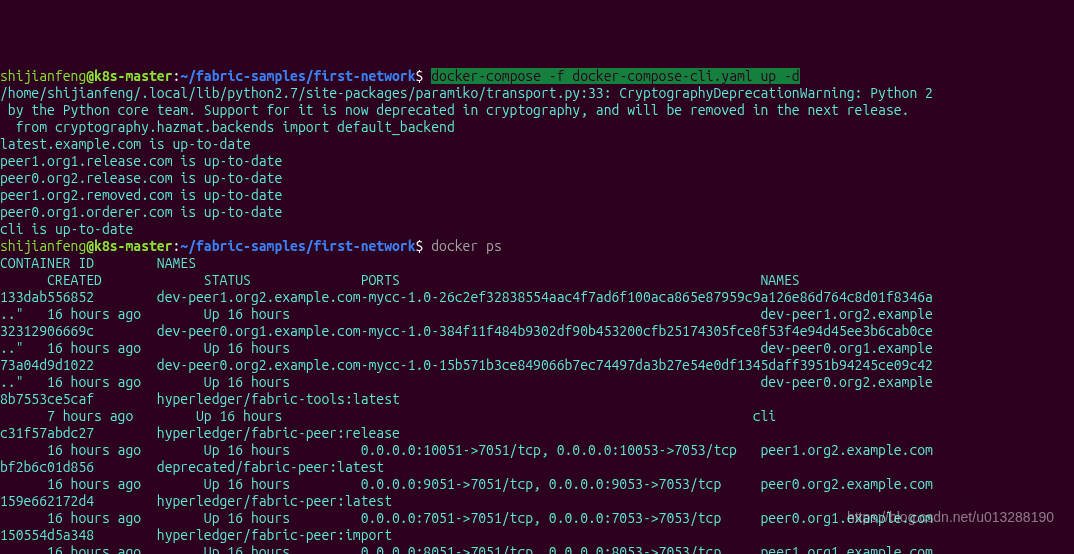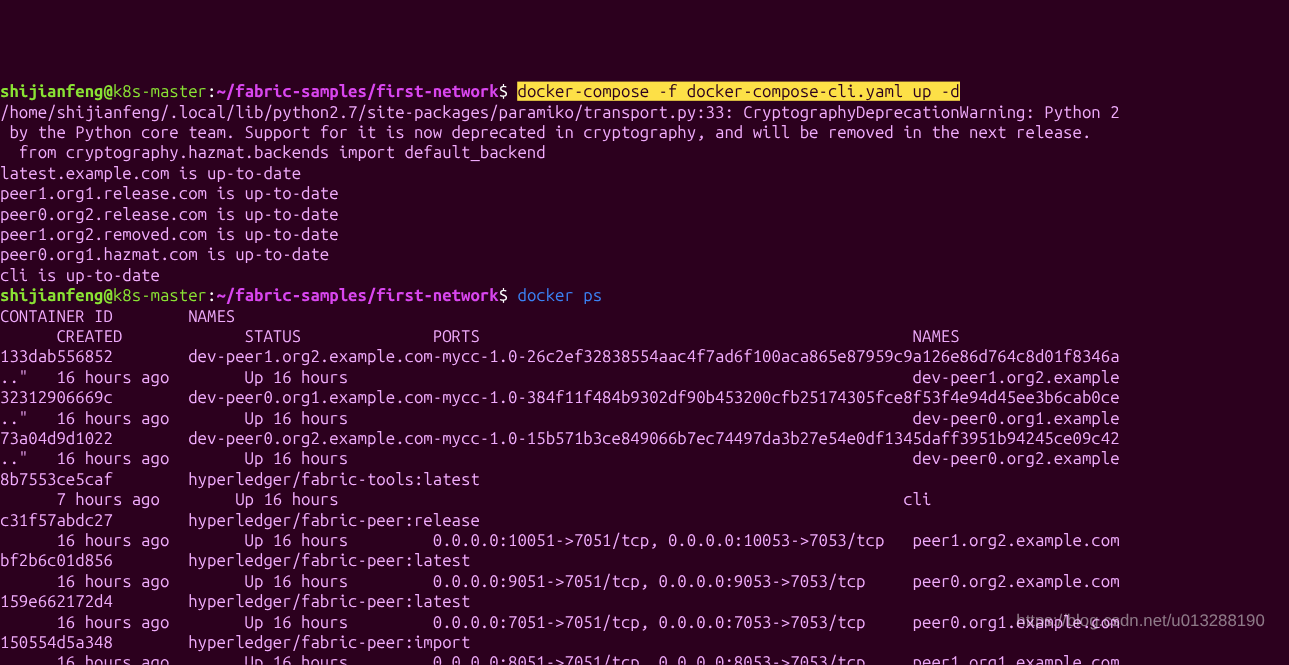--- a/index.html
+++ b/index.html
@@ -8,60 +8,60 @@
     font-family:"Ubuntu Mono","DejaVu Sans Mono",Consolas,monospace;
     font-size:14px;
     line-height:17px;
     color:#eee;
     width:1074px;
     height:554px;
     overflow:hidden;
     white-space:pre;
   }
   .pr{display:inline}
-  .user{color:#8ae234;font-weight:bold}
-  .host{color:#8ae234;font-weight:normal}
+  .user{color:#8ae234;font-weight:normal}
+  .host{color:#8ae234;font-weight:bold}
   .at{color:#8ae234;font-weight:bold}
   .colon{color:#fff}
-  .path{color:#d946ef;font-weight:bold}
+  .path{color:#3b82f6;font-weight:bold}
   .dollar{color:#fff}
-  .cmd{color:#3b82f6}
-  .out{color:#f0abfc}
-  .hl{background:#fde047;color:#2c001e}
+  .cmd{color:#a3a3a3}
+  .out{color:#5eead4}
+  .hl{background:#15803d;color:#2c001e}
   .wm{position:absolute;right:20px;bottom:28px;color:#ddd;opacity:.55;font-family:sans-serif;font-size:14px;pointer-events:none}
 </style>
 </head>
 <body>
 
 
 
 <div><span class="pr"><span class="user">shijianfeng</span><span class="at">@</span><span class="host">k8s-master</span><span class="colon">:</span><span class="path">~/fabric-samples/first-network</span><span class="dollar">$</span></span><span class="cmd"> </span><span class="hl">docker-compose -f docker-compose-cli.yaml up -d</span>
 <span class="out">/home/shijianfeng/.local/lib/python2.7/site-packages/paramiko/transport.py:33: CryptographyDeprecationWarning: Python 2</span>
 <span class="out"> by the Python core team. Support for it is now deprecated in cryptography, and will be removed in the next release.</span>
 <span class="out">  from cryptography.hazmat.backends import default_backend</span>
 <span class="out">latest.example.com is up-to-date</span>
 <span class="out">peer1.org1.release.com is up-to-date</span>
 <span class="out">peer0.org2.release.com is up-to-date</span>
 <span class="out">peer1.org2.removed.com is up-to-date</span>
-<span class="out">peer0.org1.hazmat.com is up-to-date</span>
+<span class="out">peer0.org1.orderer.com is up-to-date</span>
 <span class="out">cli is up-to-date</span>
 <span class="pr"><span class="user">shijianfeng</span><span class="at">@</span><span class="host">k8s-master</span><span class="colon">:</span><span class="path">~/fabric-samples/first-network</span><span class="dollar">$</span></span><span class="cmd"> </span><span class="cmd">docker ps</span>
 <span class="out">CONTAINER ID        NAMES                                                                                                             </span>
 <span class="out">      CREATED             STATUS              PORTS                                              NAMES</span>
 <span class="out">133dab556852        dev-peer1.org2.example.com-mycc-1.0-26c2ef32838554aac4f7ad6f100aca865e87959c9a126e86d764c8d01f8346a</span>
 <span class="out">.."   16 hours ago        Up 16 hours                                                            dev-peer1.org2.example</span>
 <span class="out">32312906669c        dev-peer0.org1.example.com-mycc-1.0-384f11f484b9302df90b453200cfb25174305fce8f53f4e94d45ee3b6cab0ce</span>
 <span class="out">.."   16 hours ago        Up 16 hours                                                            dev-peer0.org1.example</span>
 <span class="out">73a04d9d1022        dev-peer0.org2.example.com-mycc-1.0-15b571b3ce849066b7ec74497da3b27e54e0df1345daff3951b94245ce09c42</span>
 <span class="out">.."   16 hours ago        Up 16 hours                                                            dev-peer0.org2.example</span>
 <span class="out">8b7553ce5caf        hyperledger/fabric-tools:latest                                                                   </span>
 <span class="out">      7 hours ago        Up 16 hours                                                            cli</span>
 <span class="out">c31f57abdc27        hyperledger/fabric-peer:release                                                                    </span>
 <span class="out">      16 hours ago        Up 16 hours         0.0.0.0:10051-&gt;7051/tcp, 0.0.0.0:10053-&gt;7053/tcp   peer1.org2.example.com</span>
-<span class="out">bf2b6c01d856        hyperledger/fabric-peer:latest                                                                    </span>
+<span class="out">bf2b6c01d856        deprecated/fabric-peer:latest                                                                    </span>
 <span class="out">      16 hours ago        Up 16 hours         0.0.0.0:9051-&gt;7051/tcp, 0.0.0.0:9053-&gt;7053/tcp     peer0.org2.example.com</span>
 <span class="out">159e662172d4        hyperledger/fabric-peer:latest                                                                    </span>
 <span class="out">      16 hours ago        Up 16 hours         0.0.0.0:7051-&gt;7051/tcp, 0.0.0.0:7053-&gt;7053/tcp     peer0.org1.example.com</span>
 <span class="out">150554d5a348        hyperledger/fabric-peer:import                                                                    </span>
 <span class="out">      16 hours ago        Up 16 hours         0.0.0.0:8051-&gt;7051/tcp, 0.0.0.0:8053-&gt;7053/tcp     peer1.org1.example.com</span>
 
 
 </div>
 
 <div class="wm">https://blog.csdn.net/u013288190</div>

